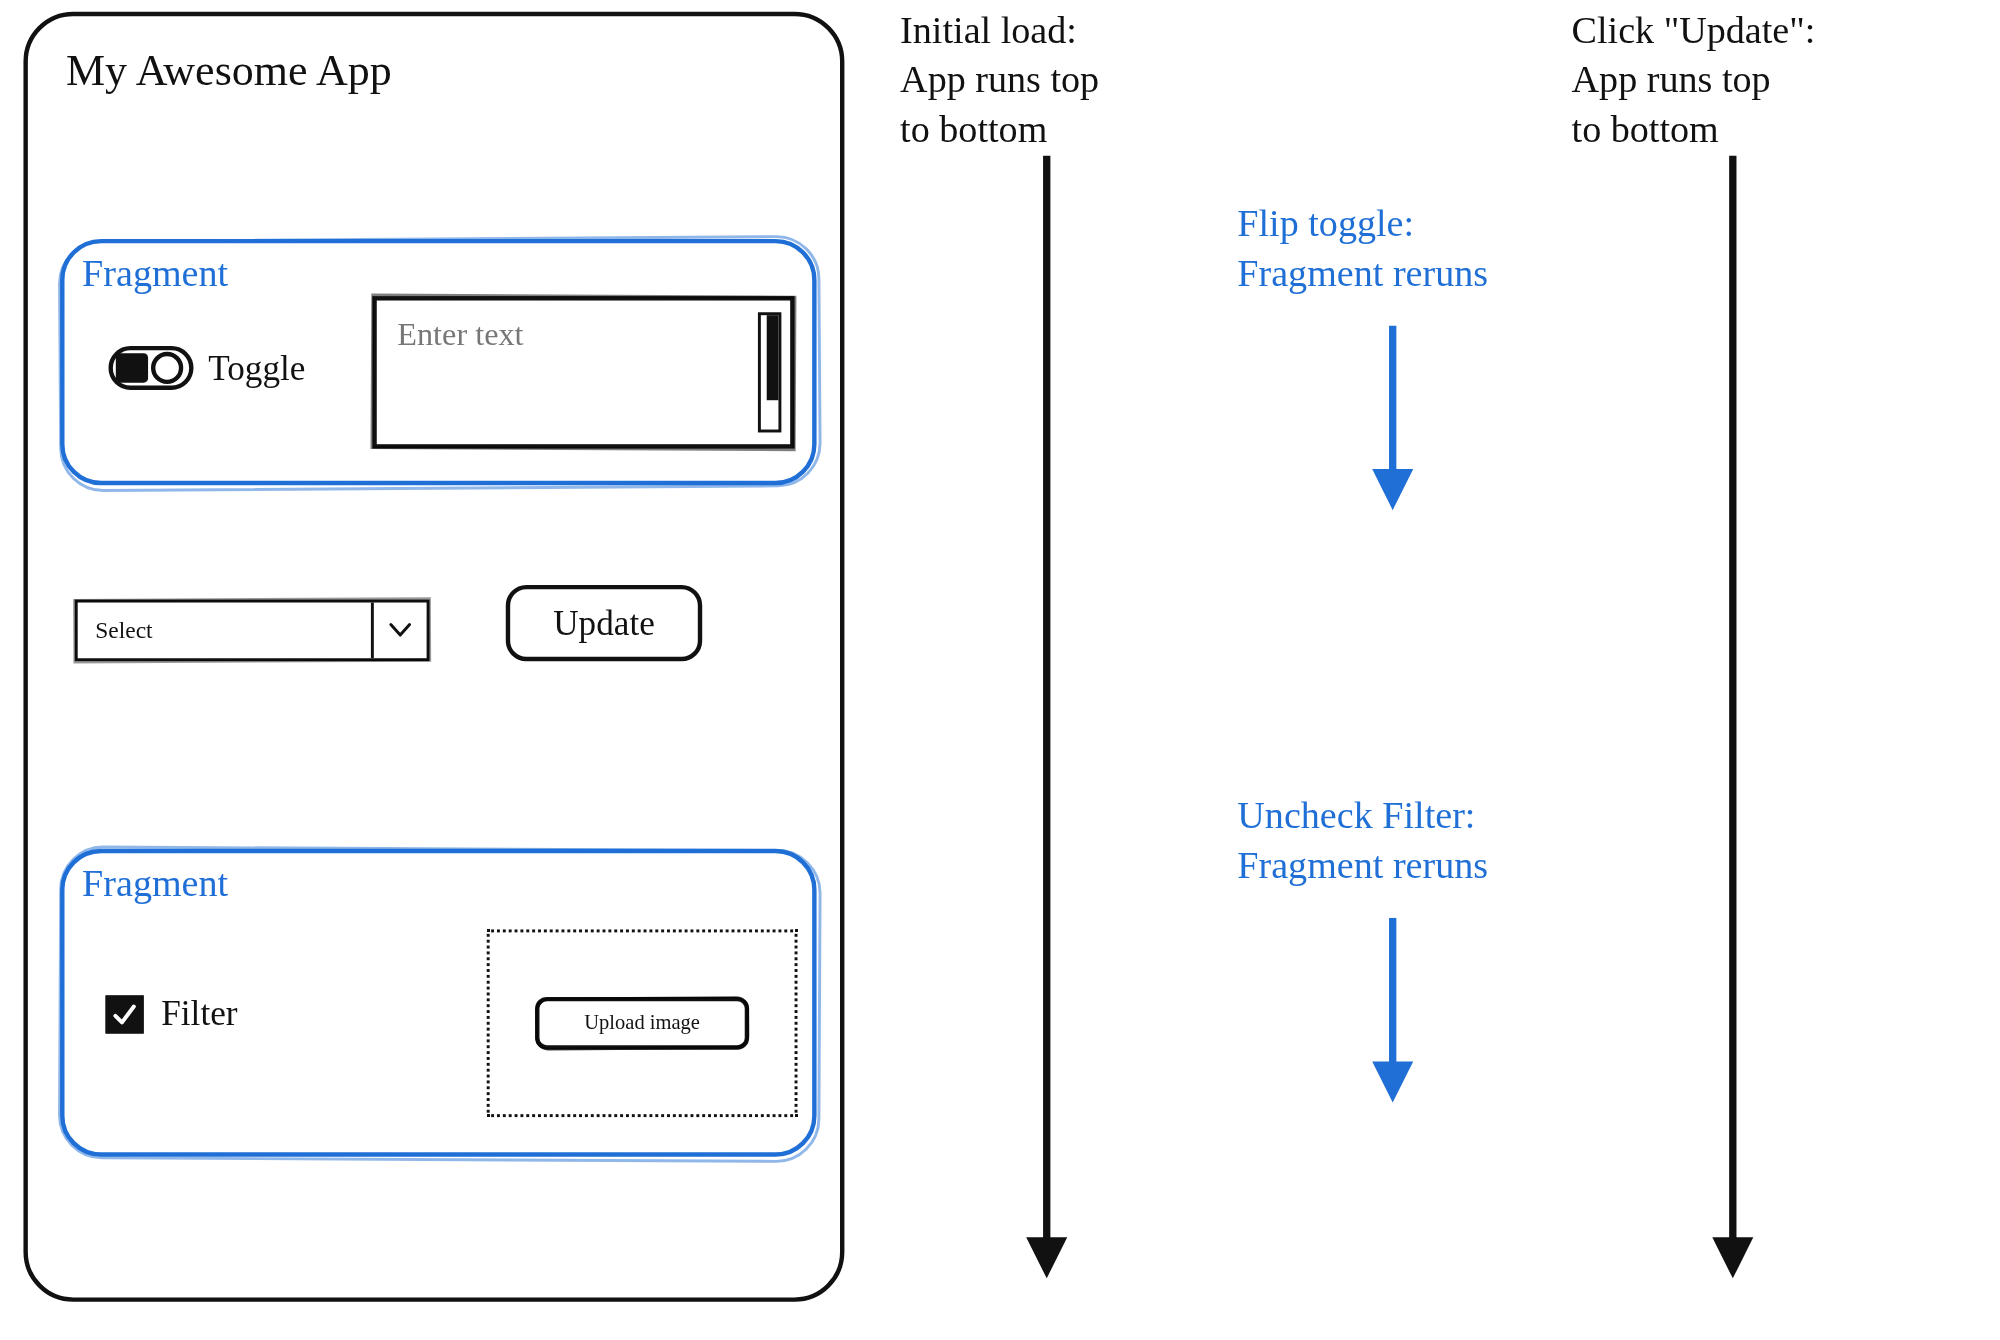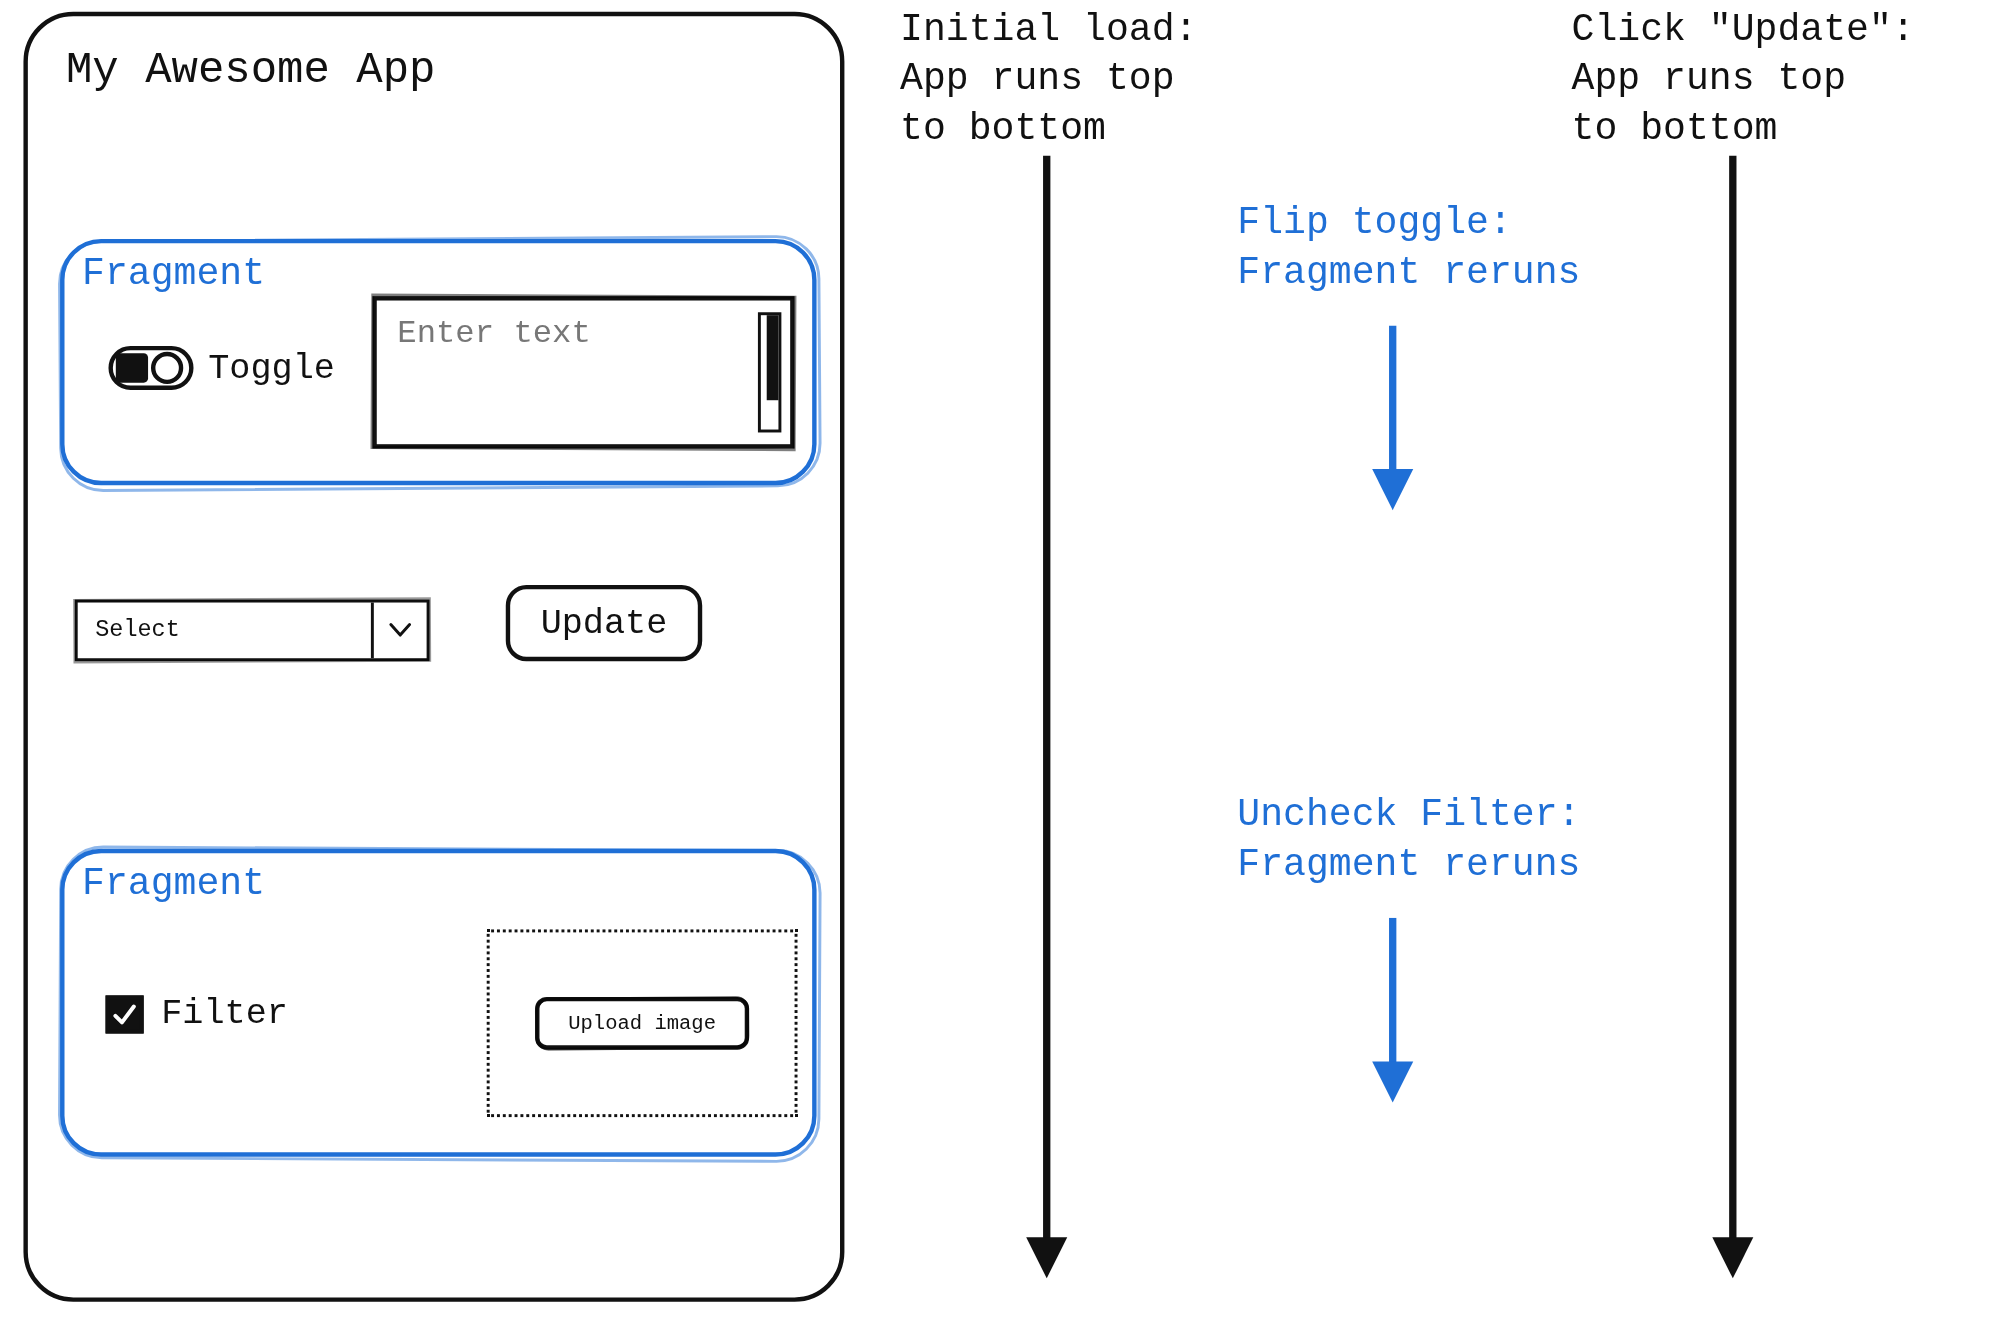--- a/index.html
+++ b/index.html
@@ -9,21 +9,20 @@
     width: 2000px;
     height: 1340px;
     background: #fff;
     font-family: "Comic Sans MS", "Segoe Script", cursive;
     color: #111;
   }
   .canvas {
     position: relative;
     width: 1685px;
     height: 1340px;
-    font-family: Liberation Mono, monospace;
   }
   .scale {
     position: absolute;
     top: 0; left: 0;
     width: 1364px;
     height: 914px;
     transform: scale(1.466);
     transform-origin: top left;
   }
 

